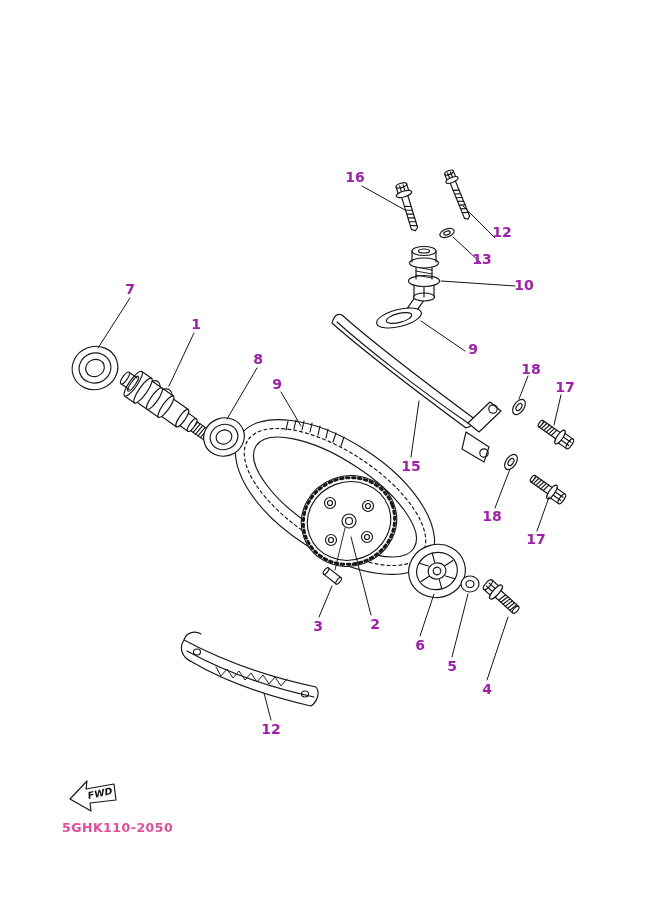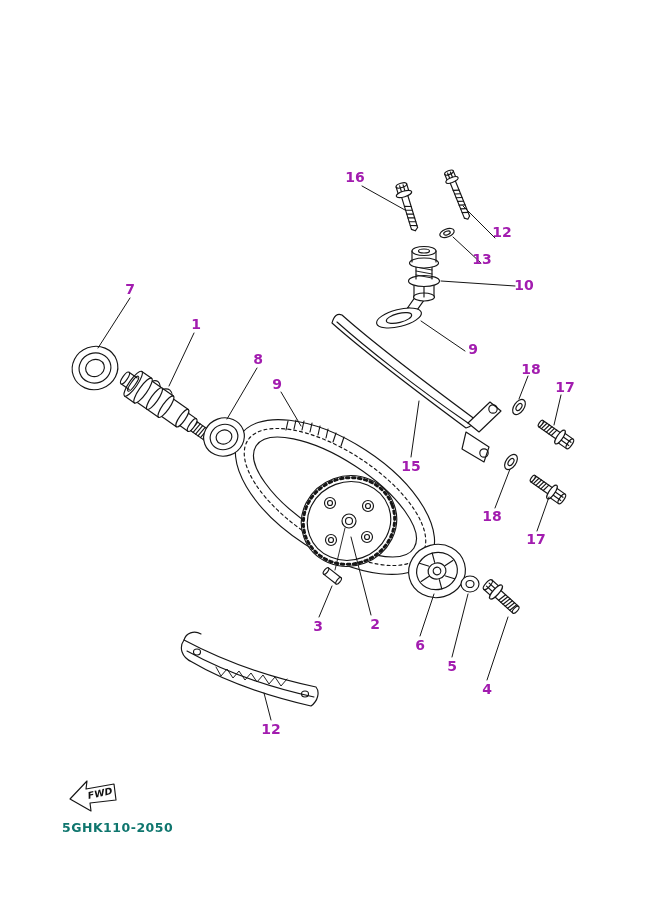--- a/index.html
+++ b/index.html
@@ -2,21 +2,21 @@
 <html><head>
 <meta charset="utf-8">
 <style>
   html,body{margin:0;padding:0;background:#fff;}
   .stage{position:relative;width:661px;height:913px;background:#fff;overflow:hidden;
          font-family:"DejaVu Sans",sans-serif;}
   .stage svg{position:absolute;left:0;top:0;}
   .callout{position:absolute;transform:translate(-50%,-50%);
            font:600 14px "DejaVu Sans",sans-serif;color:#a21caf;white-space:nowrap;}
   .code{position:absolute;font:600 12.5px "DejaVu Sans",sans-serif;
-        letter-spacing:.5px;color:#0f766e;}
+        letter-spacing:.5px;color:#ec4899;}
   .fwd{position:absolute;transform:translate(-50%,-50%) rotate(-12deg);
        font:700 italic 9.5px "DejaVu Sans",sans-serif;color:#111;}
 </style>
 </head>
 <body>
 
 <div class="stage">
 
 <svg width="661" height="913" viewBox="0 0 661 913">
   <g stroke="#161616" fill="none" stroke-width="1.15" stroke-linecap="round" stroke-linejoin="round">

